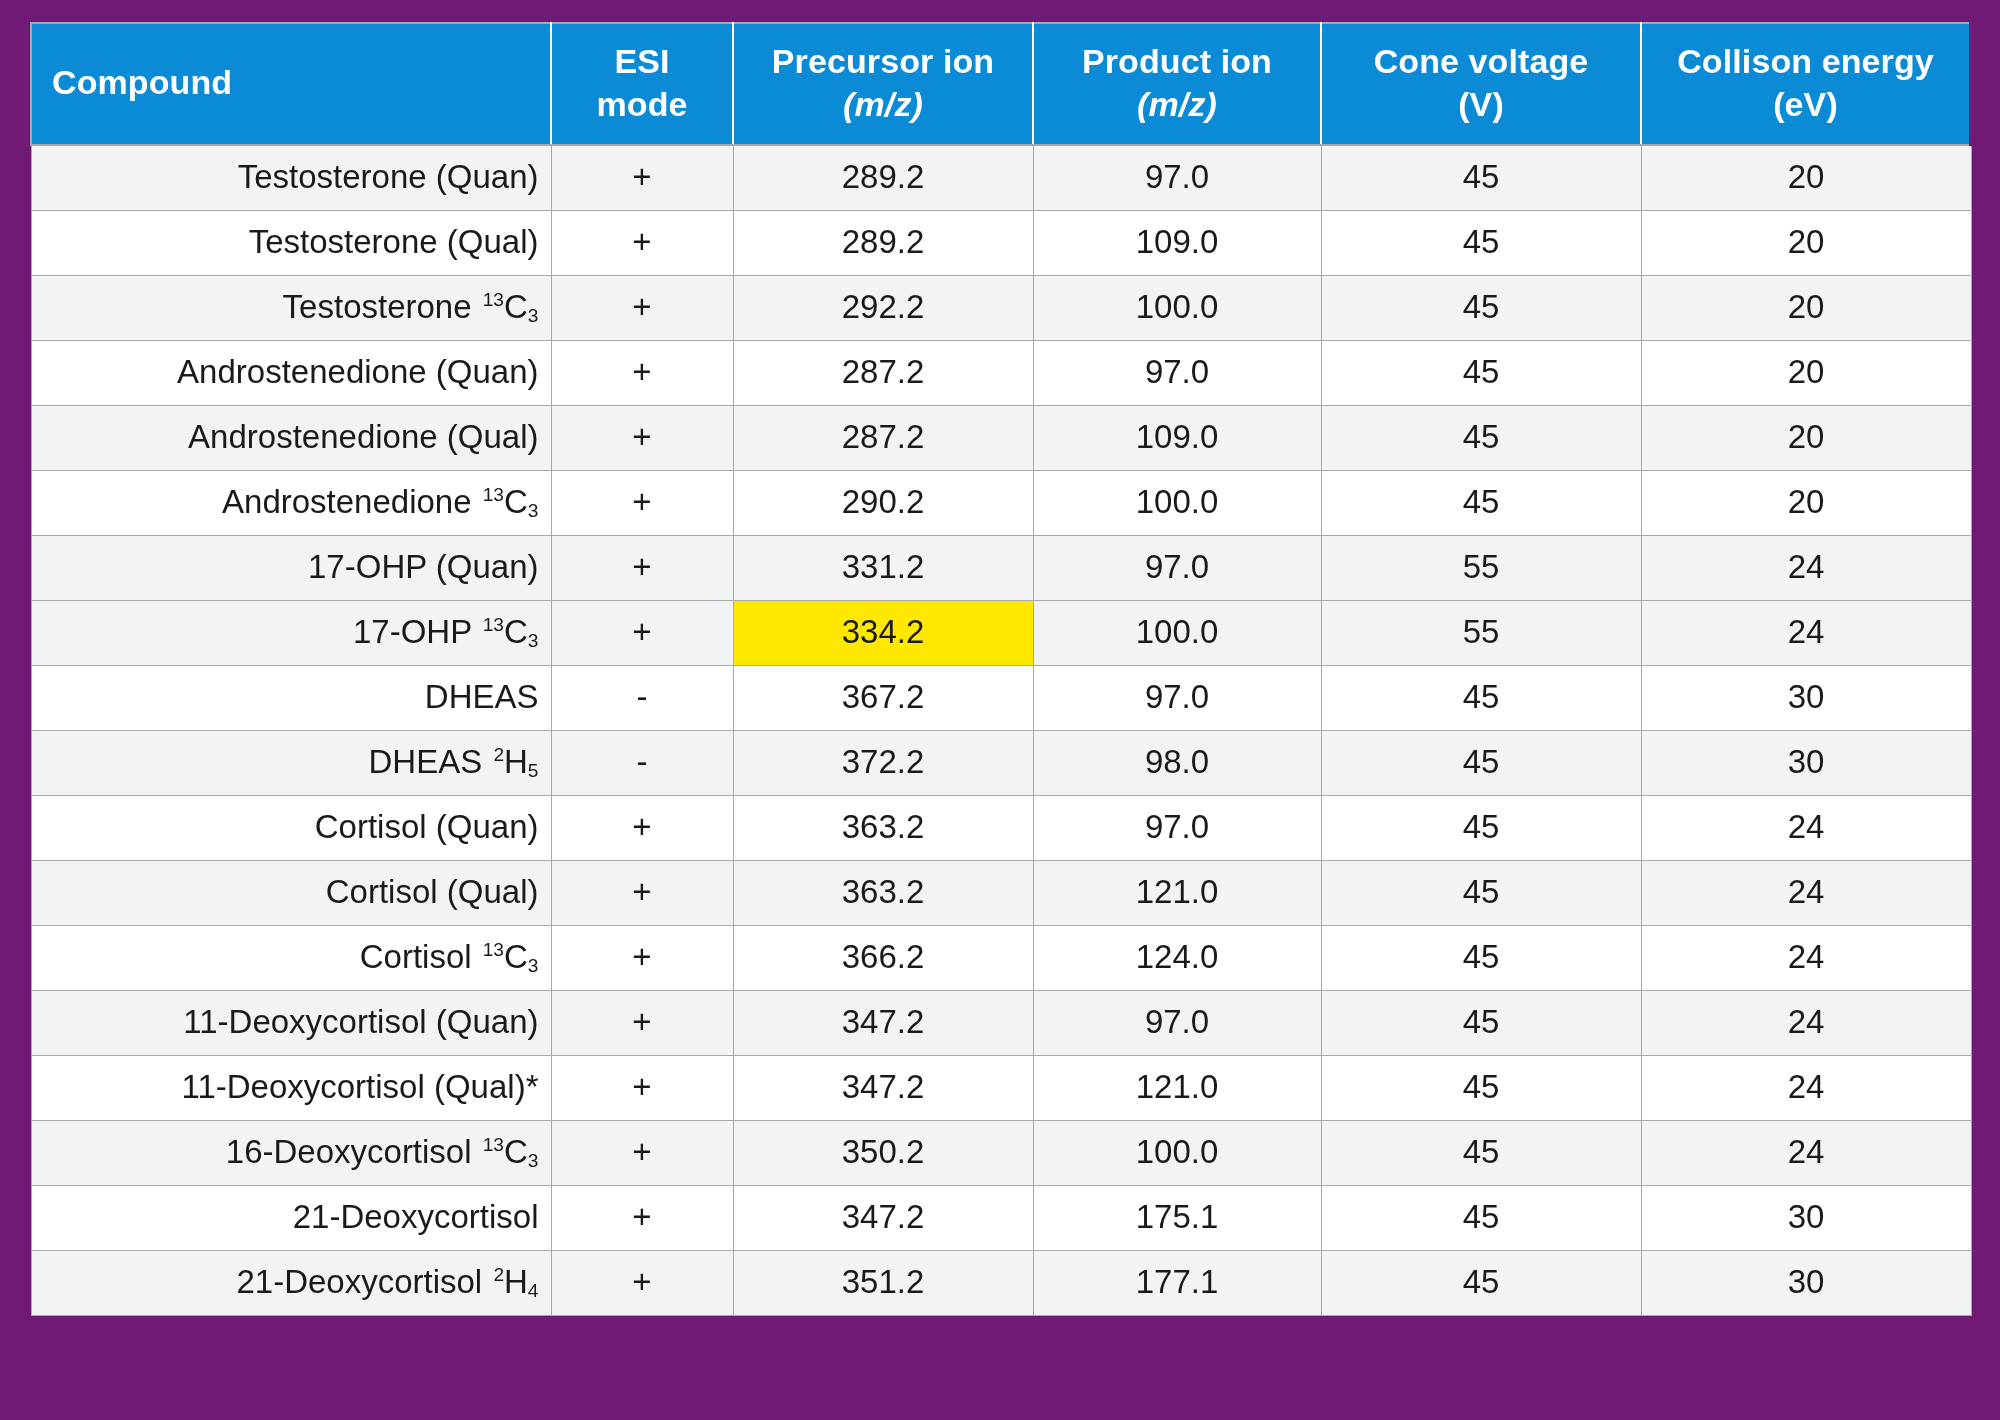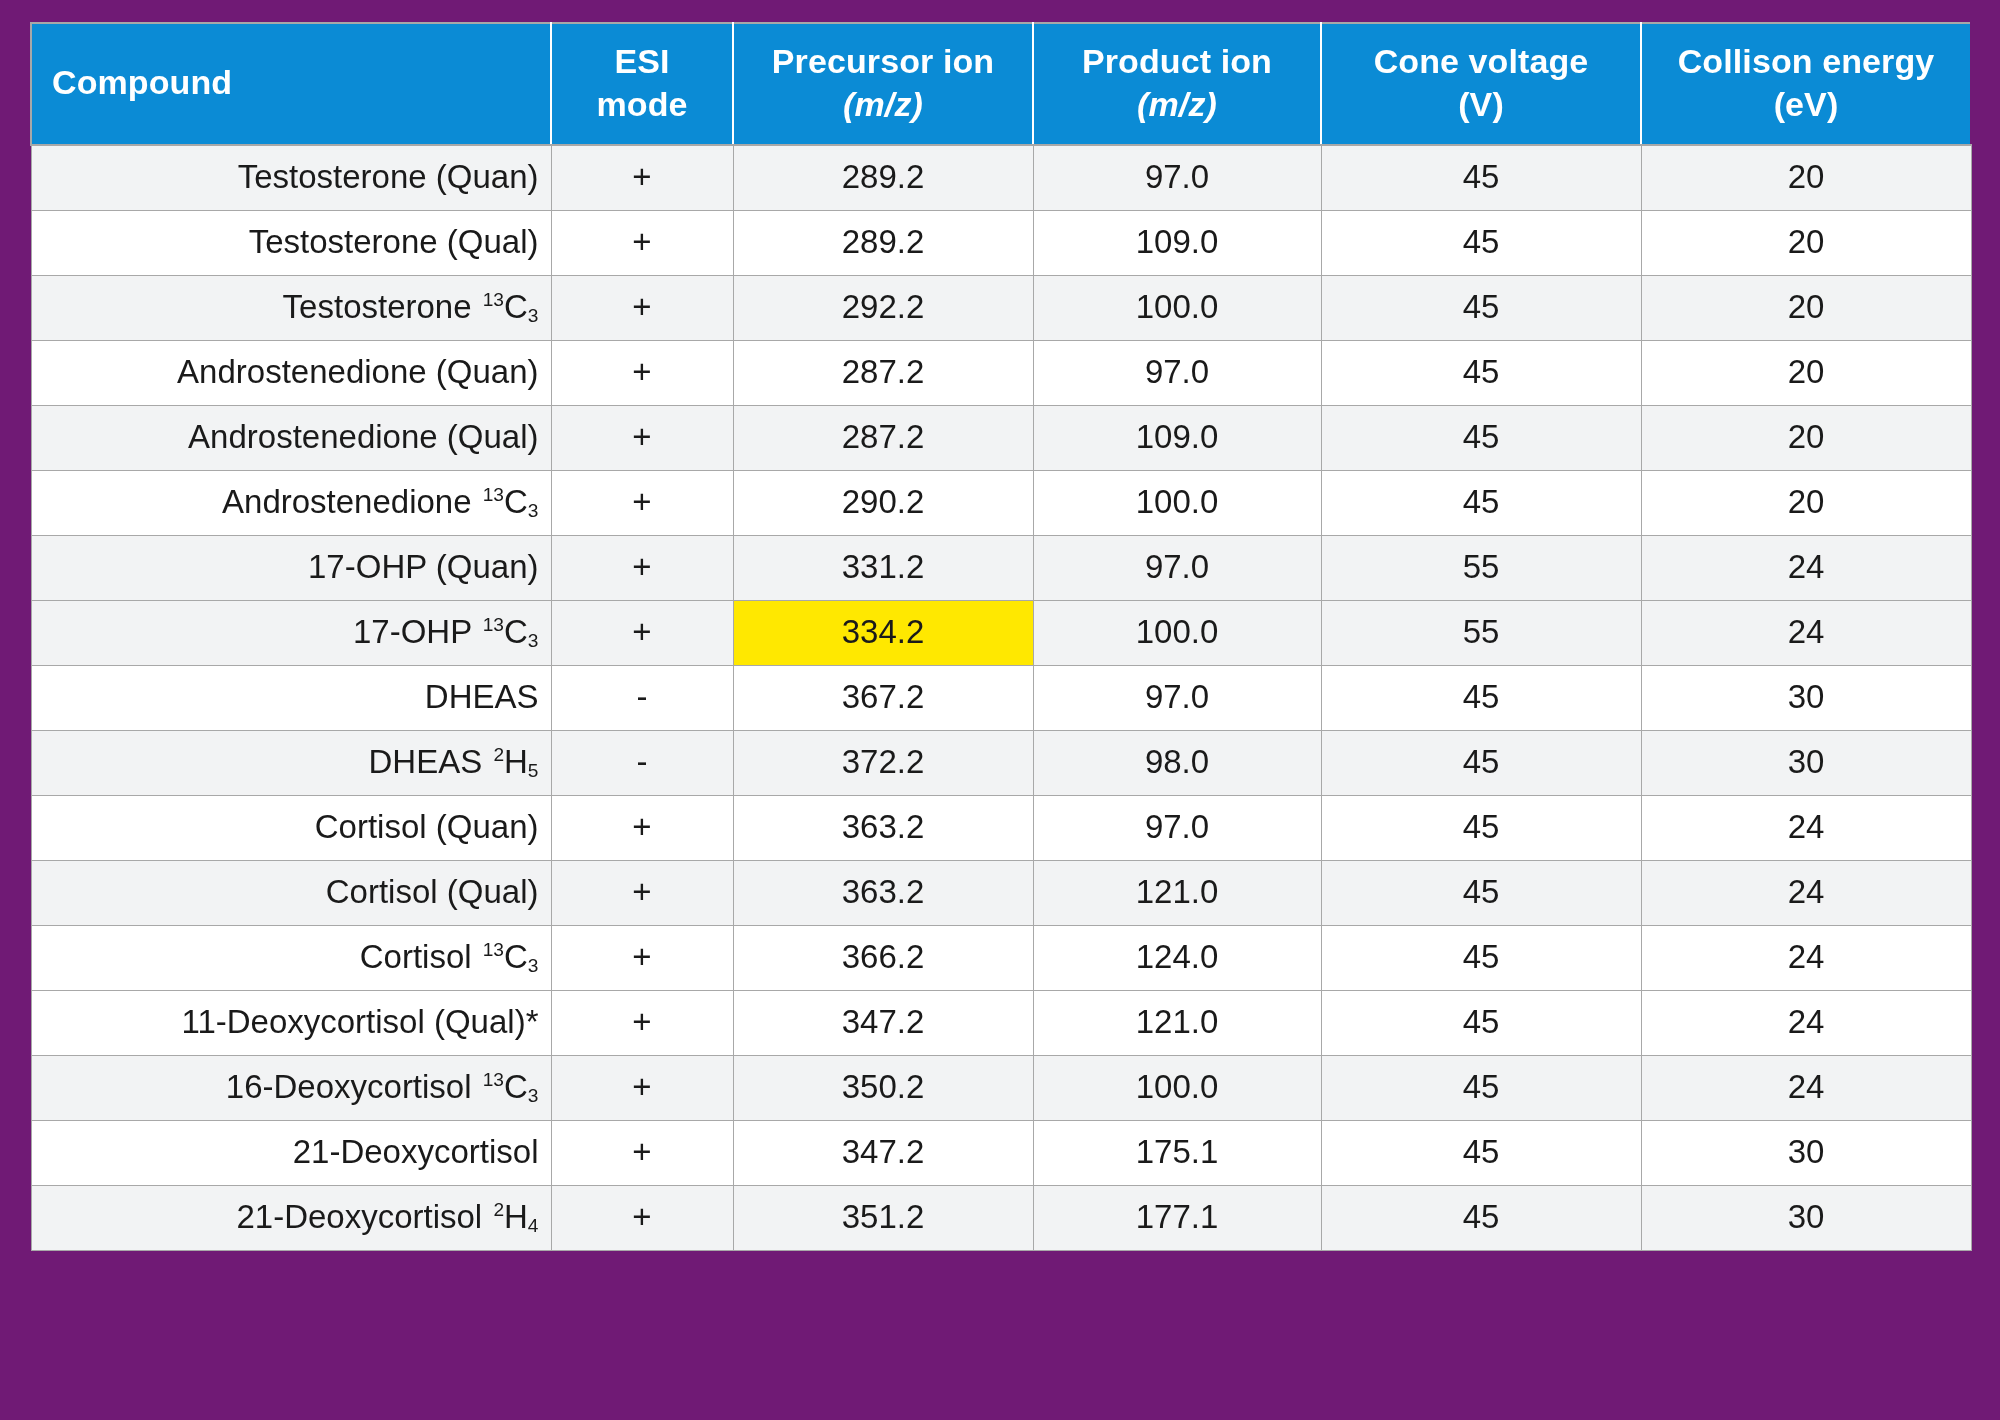--- a/index.html
+++ b/index.html
@@ -53,21 +53,21 @@
     text-align: center;
     letter-spacing: 0.1px;
   }
   table.mrm thead th.th-compound {
     text-align: left;
     vertical-align: middle;
     padding-left: 20px;
     border-left: 2px solid #a8a8a8;
   }
   table.mrm thead th.th-last {
-    border-right: 2px solid #701a75;
+    border-right: 4px solid #701a75;
   }
 
   table.mrm tbody td {
     border: 1.6px solid #a8a8a8;
     padding: 8px 12px;
     height: 48px;
     font-size: 33px;
     text-align: center;
     vertical-align: middle;
     line-height: 1.05;
@@ -236,20 +236,28 @@
           <td>24</td>
         </tr>
         <tr class="odd">
           <td class="cell-compound"><span>Cortisol </span><sup class="iso">13</sup><span>C</span><sub class="iso">3</sub></td>
           <td>+</td>
           <td>366.2</td>
           <td>124.0</td>
           <td>45</td>
           <td>24</td>
         </tr>
+        <tr class="even">
+          <td class="cell-compound"><span>11-Deoxycortisol (Quan)</span></td>
+          <td>+</td>
+          <td>347.2</td>
+          <td>97.0</td>
+          <td>45</td>
+          <td>24</td>
+        </tr>
         <tr class="odd">
           <td class="cell-compound"><span>11-Deoxycortisol (Qual)*</span></td>
           <td>+</td>
           <td>347.2</td>
           <td>121.0</td>
           <td>45</td>
           <td>24</td>
         </tr>
         <tr class="even">
           <td class="cell-compound"><span>16-Deoxycortisol </span><sup class="iso">13</sup><span>C</span><sub class="iso">3</sub></td>

